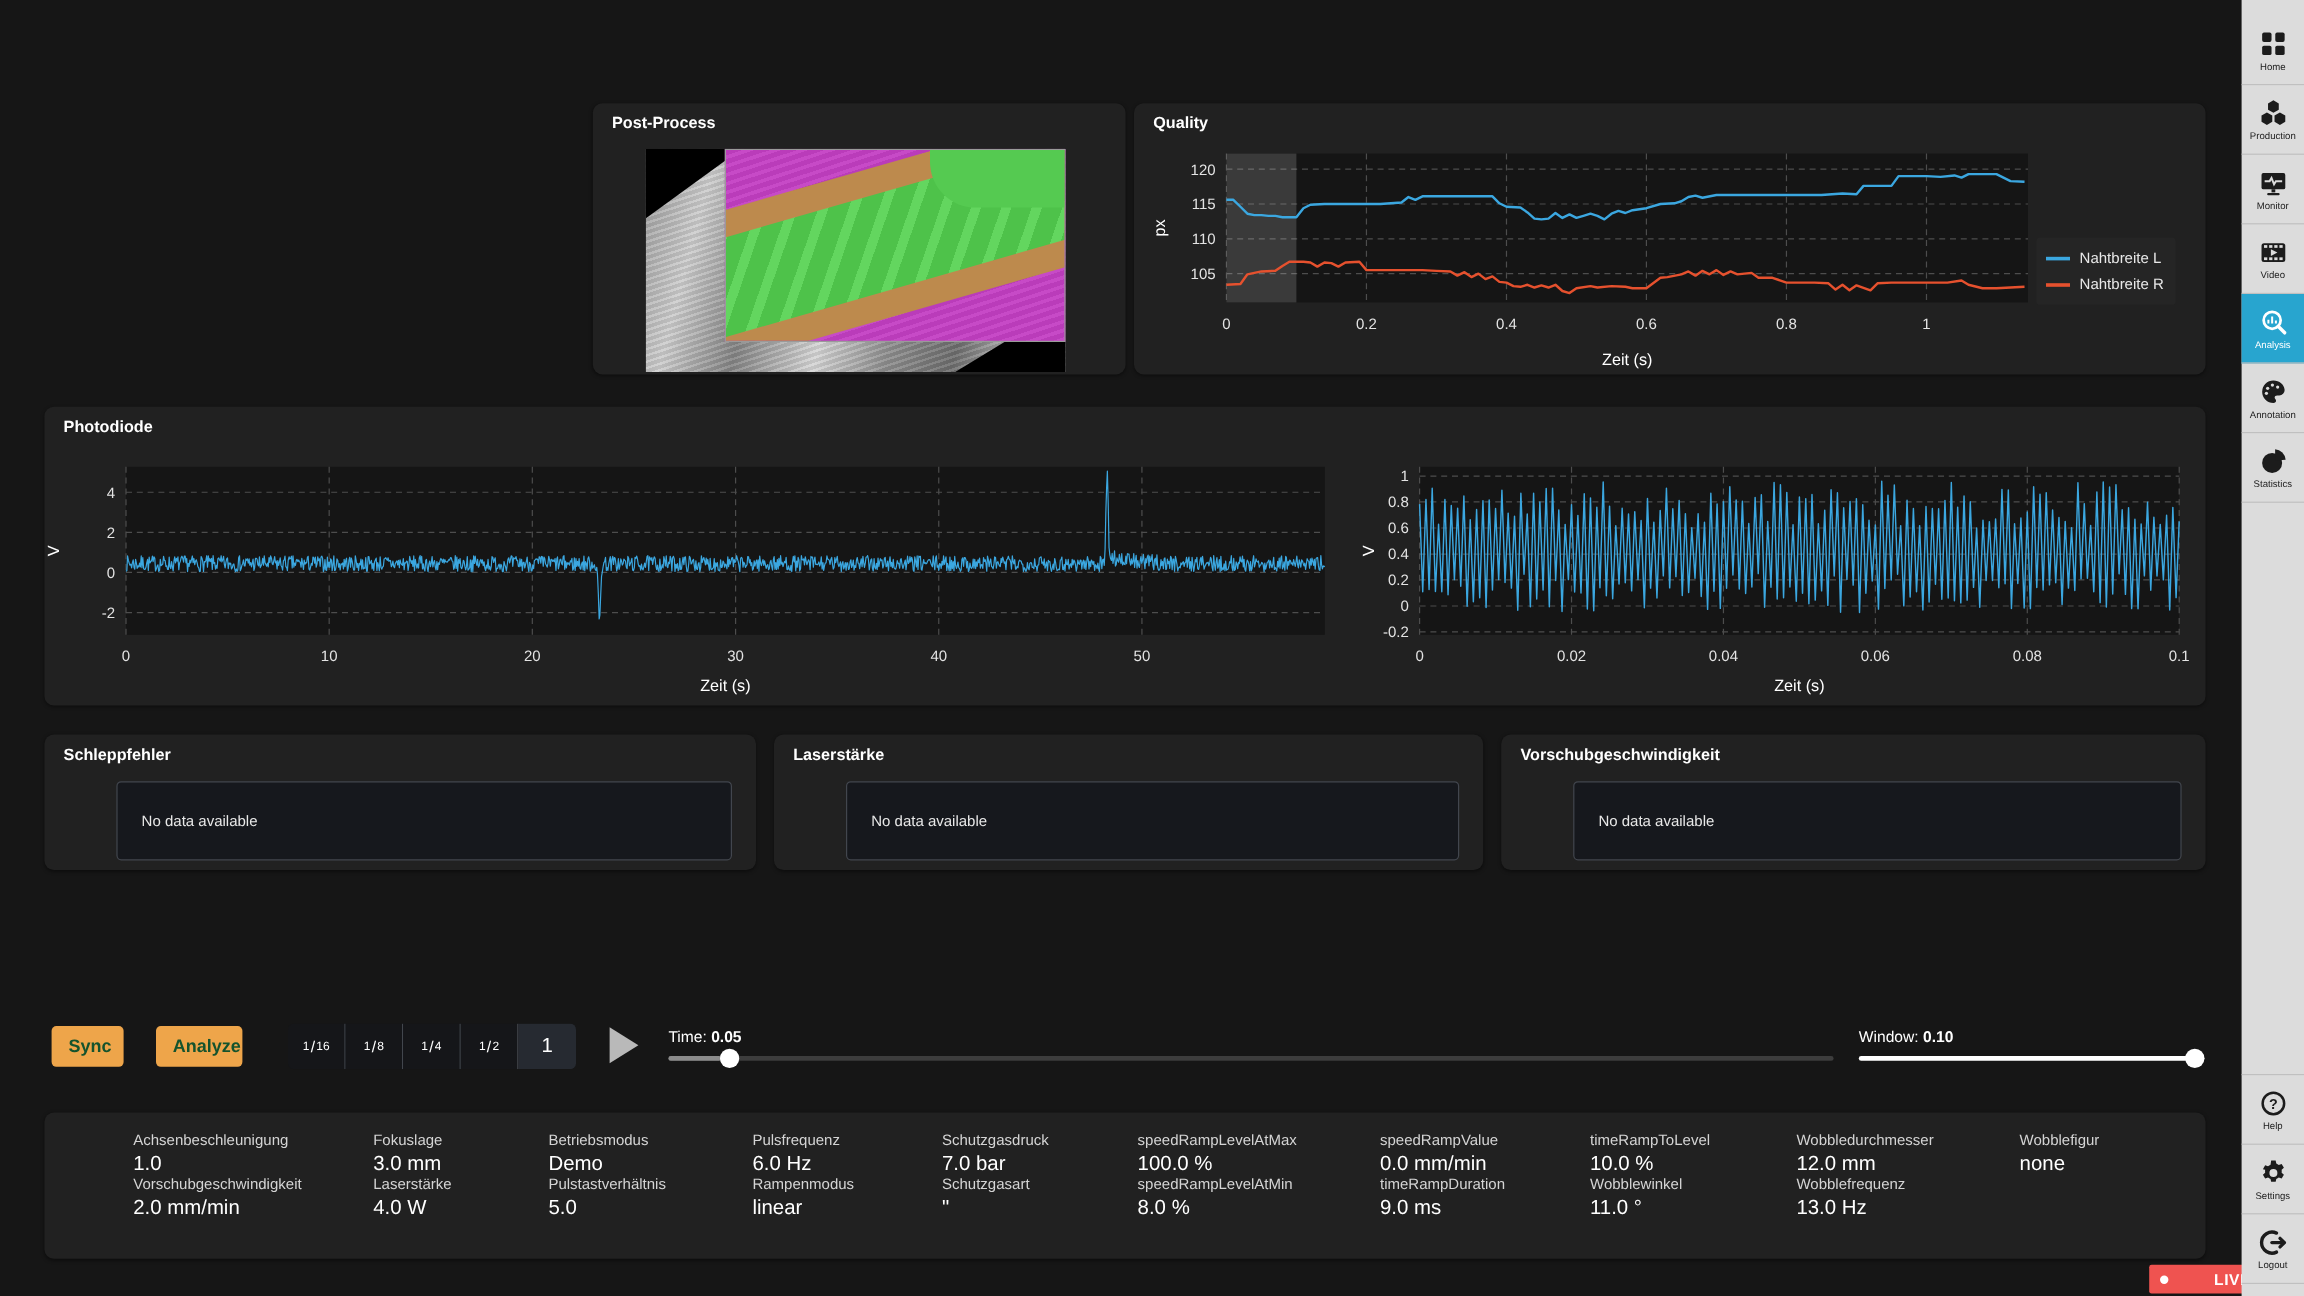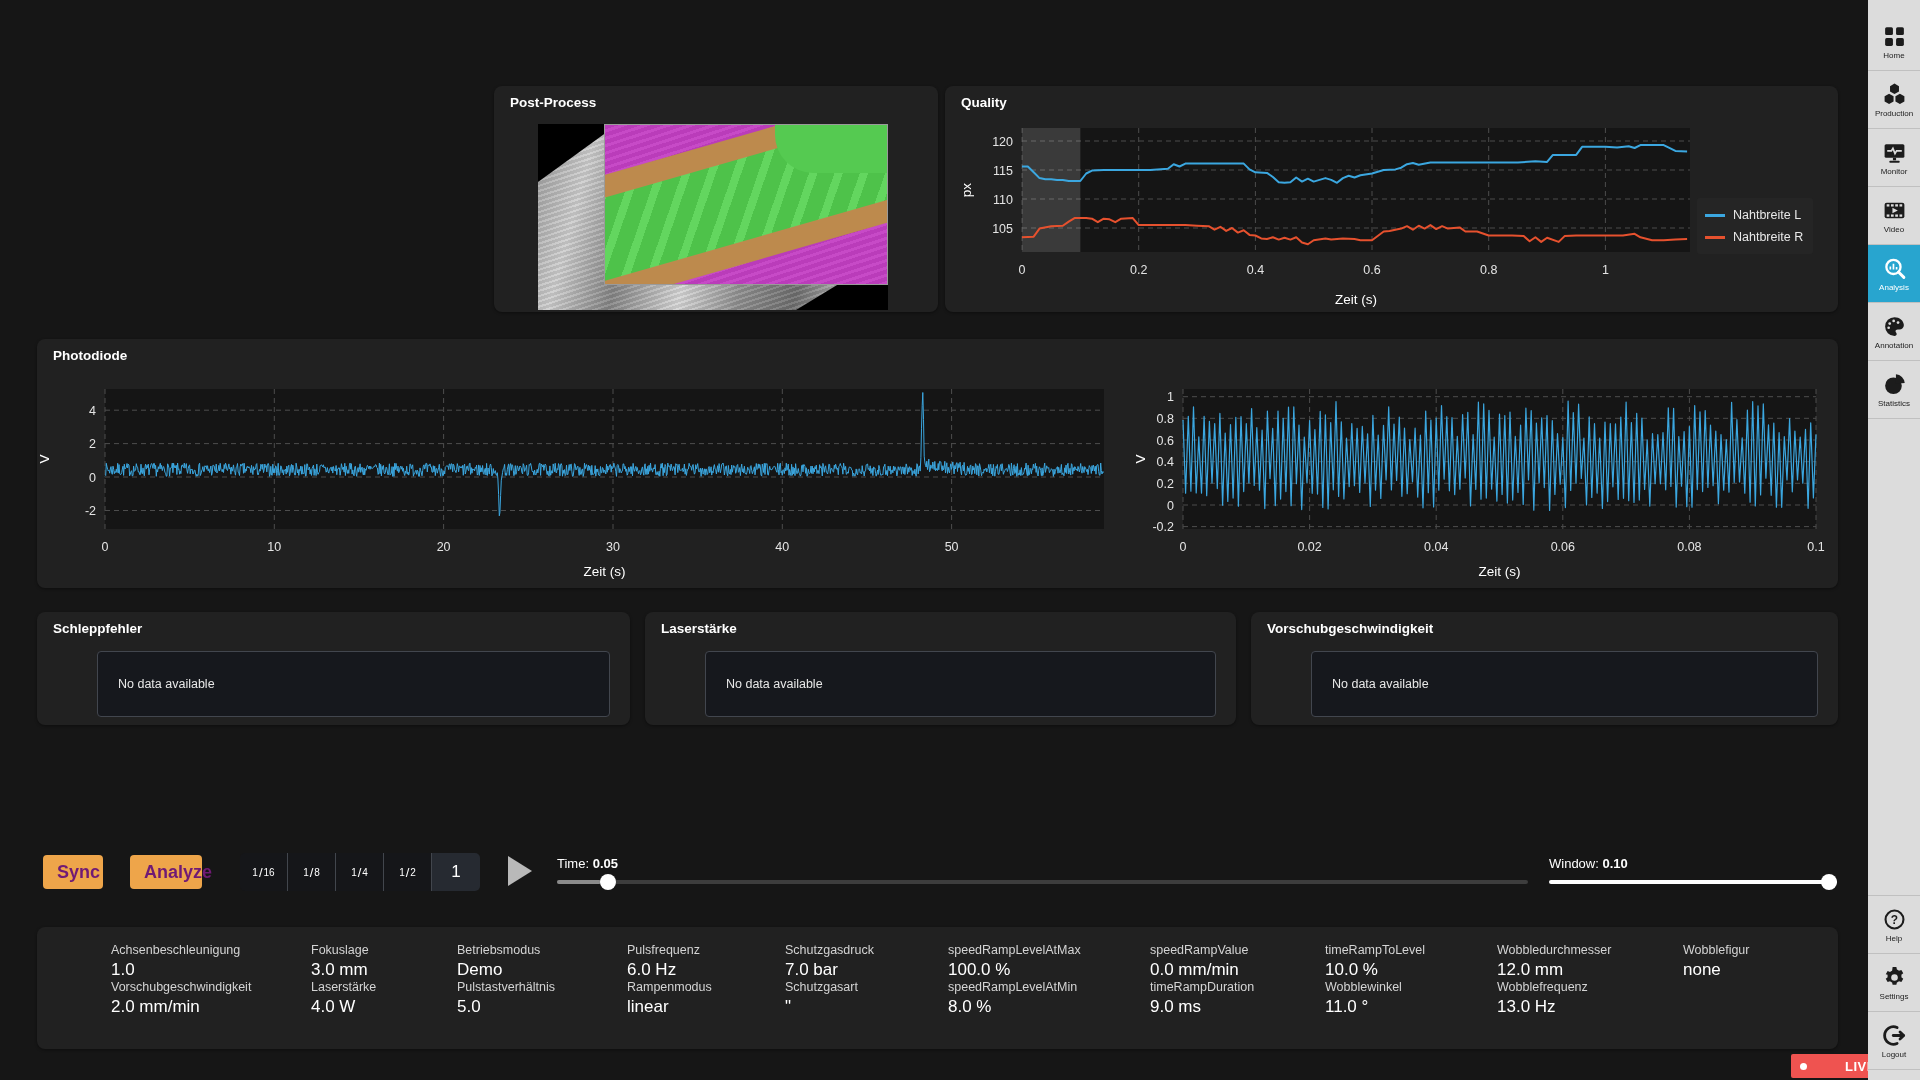--- a/index.html
+++ b/index.html
@@ -73,21 +73,21 @@
   .legend-swatch { width:20px; height:3px; margin-right:8px; }
   .legend-label { color:#e8e8e8; font-size:12.5px; }
 
   
   .empty-box { position:absolute; left:20px; top:39px; right:20px; height:66px;
     background:#16181d; border:1px solid #42464e; border-radius:4px; display:flex; align-items:center;margin-left:40px; }
   .empty-text { color:#e8e8e8; font-size:12.5px; margin-left:20px; }
 
   
   .btn-orange { position:absolute; top:855px; height:34px; background:#eea54a; border:none; border-radius:4px;
-    color:#701a75; font-weight:bold; font-size:18px; font-family:inherit; cursor:pointer; padding:0 14px; }
+    color:#14532d; font-weight:bold; font-size:15px; font-family:inherit; cursor:pointer; padding:0 14px; }
   #btn-sync { left:43px; width:60px; }
   #btn-analyze { left:130px; width:72px; }
   .frac-group { position:absolute; left:240px; top:853px; height:38px; display:flex;
     border-radius:5px; overflow:hidden; }
   .frac-btn { width:48px; height:38px; background:#151619; color:#fff; display:flex; align-items:center;
     justify-content:center; font-size:13px; border-right:1px solid #42464d; cursor:pointer; }
   .frac-btn:last-child { border-right:none; }
   .frac-btn.selected { background:#262a31; font-size:17px; }
   .frac-btn sup { font-size:10px; margin-right:1px; }
   .frac-btn sub { font-size:10px; margin-left:1px; }

